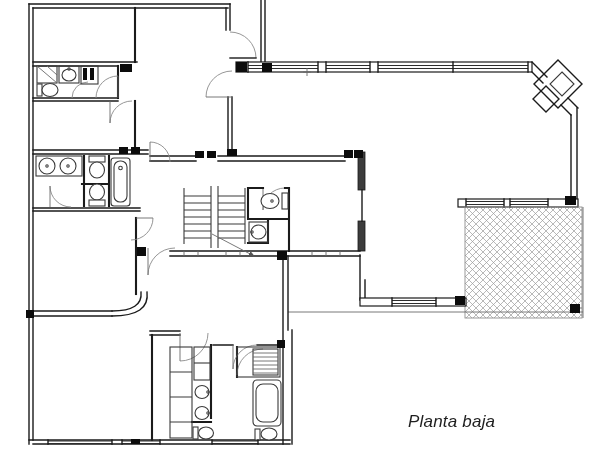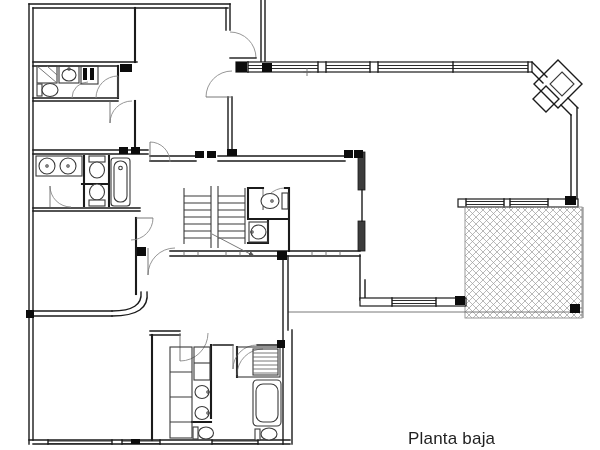--- a/index.html
+++ b/index.html
@@ -15,22 +15,22 @@
   .w2 {stroke:var(--c-wall);stroke-width:2.1;fill:none;stroke-linecap:square}
   .t  {stroke:var(--c-thin);stroke-width:0.9;fill:none}
   .f  {stroke:var(--c-fixture);stroke-width:1.1;fill:#fff}
   .fn {stroke:var(--c-fixture);stroke-width:1.1;fill:none}
   .g  {stroke:var(--c-glazing);stroke-width:1.1;fill:none}
   .c  {fill:var(--c-column);stroke:none}
   .arc{stroke:#8a8a8a;stroke-width:0.9;fill:none}
   .band{fill:#fff;stroke:var(--c-wall);stroke-width:1.2}
   .hatchfill{fill:url(#xh);stroke:#8f8f8f;stroke-width:0.9}
   .darkstrip{fill:#3c3c3c;stroke:var(--c-wall);stroke-width:0.8}
-  .caption{position:absolute;left:408px;top:429px;font-size:17px;color:var(--c-text);
-           letter-spacing:0.2px;white-space:nowrap;}
+  .caption{position:absolute;left:408px;top:412px;font-size:17px;color:var(--c-text);
+           letter-spacing:0.2px;white-space:nowrap;font-style:italic;}
 </style>
 </head>
 <body>
 
 <div class="stage">
 <svg width="600" height="450" viewBox="0 0 600 450">
   <defs>
     <pattern id="xh" width="7" height="7" patternUnits="userSpaceOnUse">
       <path d="M0,7 L7,0 M0,0 L7,7" stroke="#9b9b9b" stroke-width="0.7"></path>
     </pattern>

